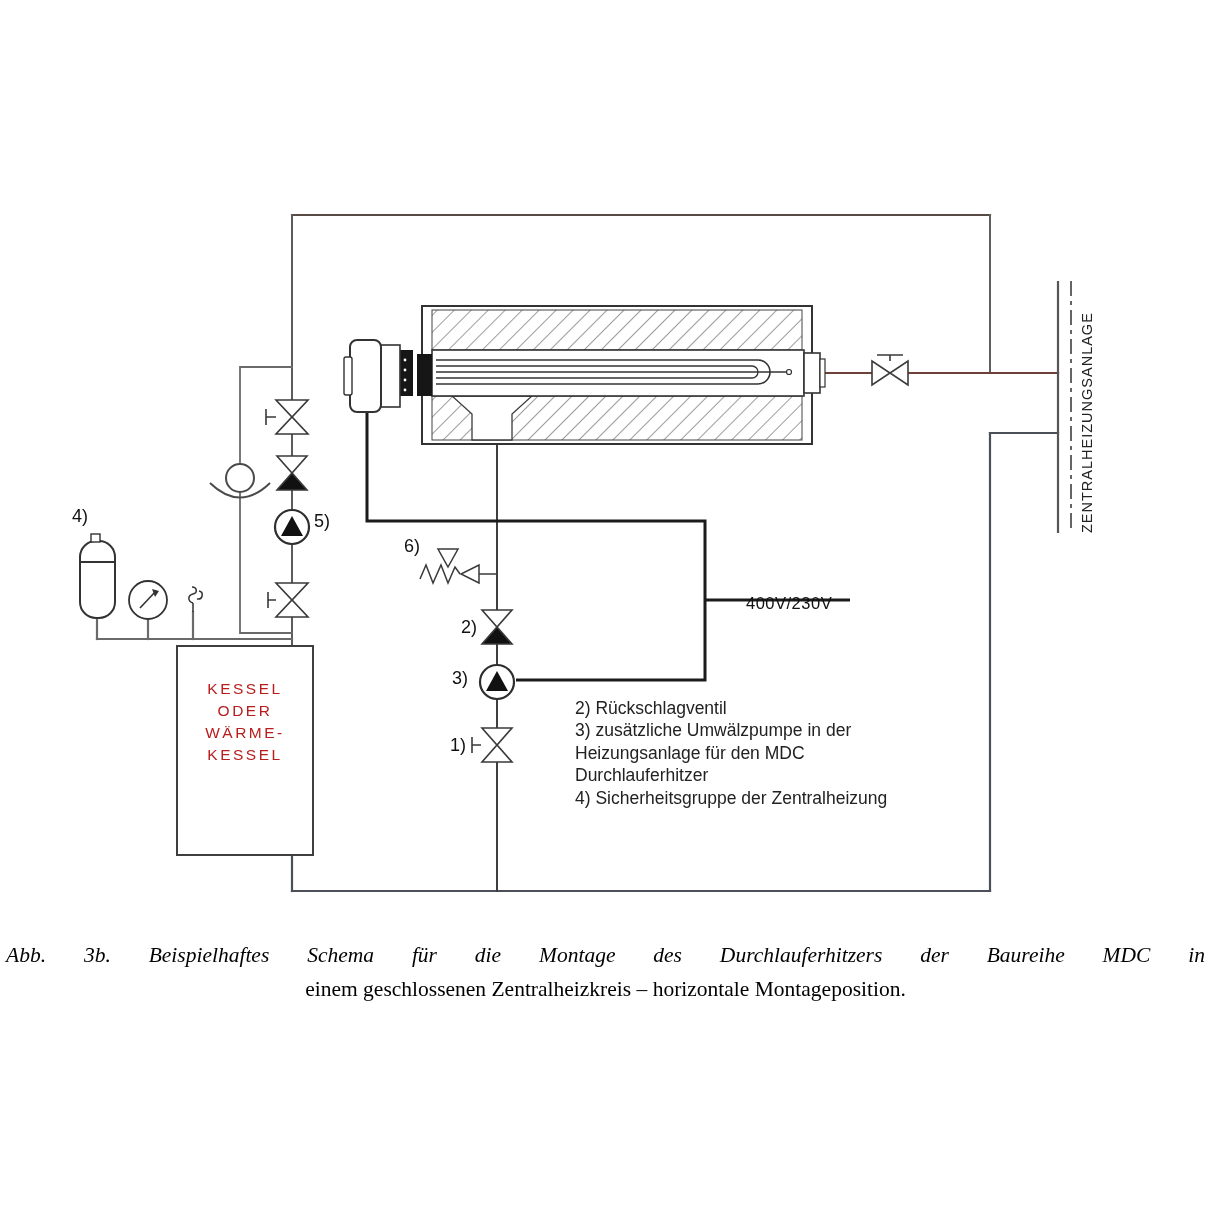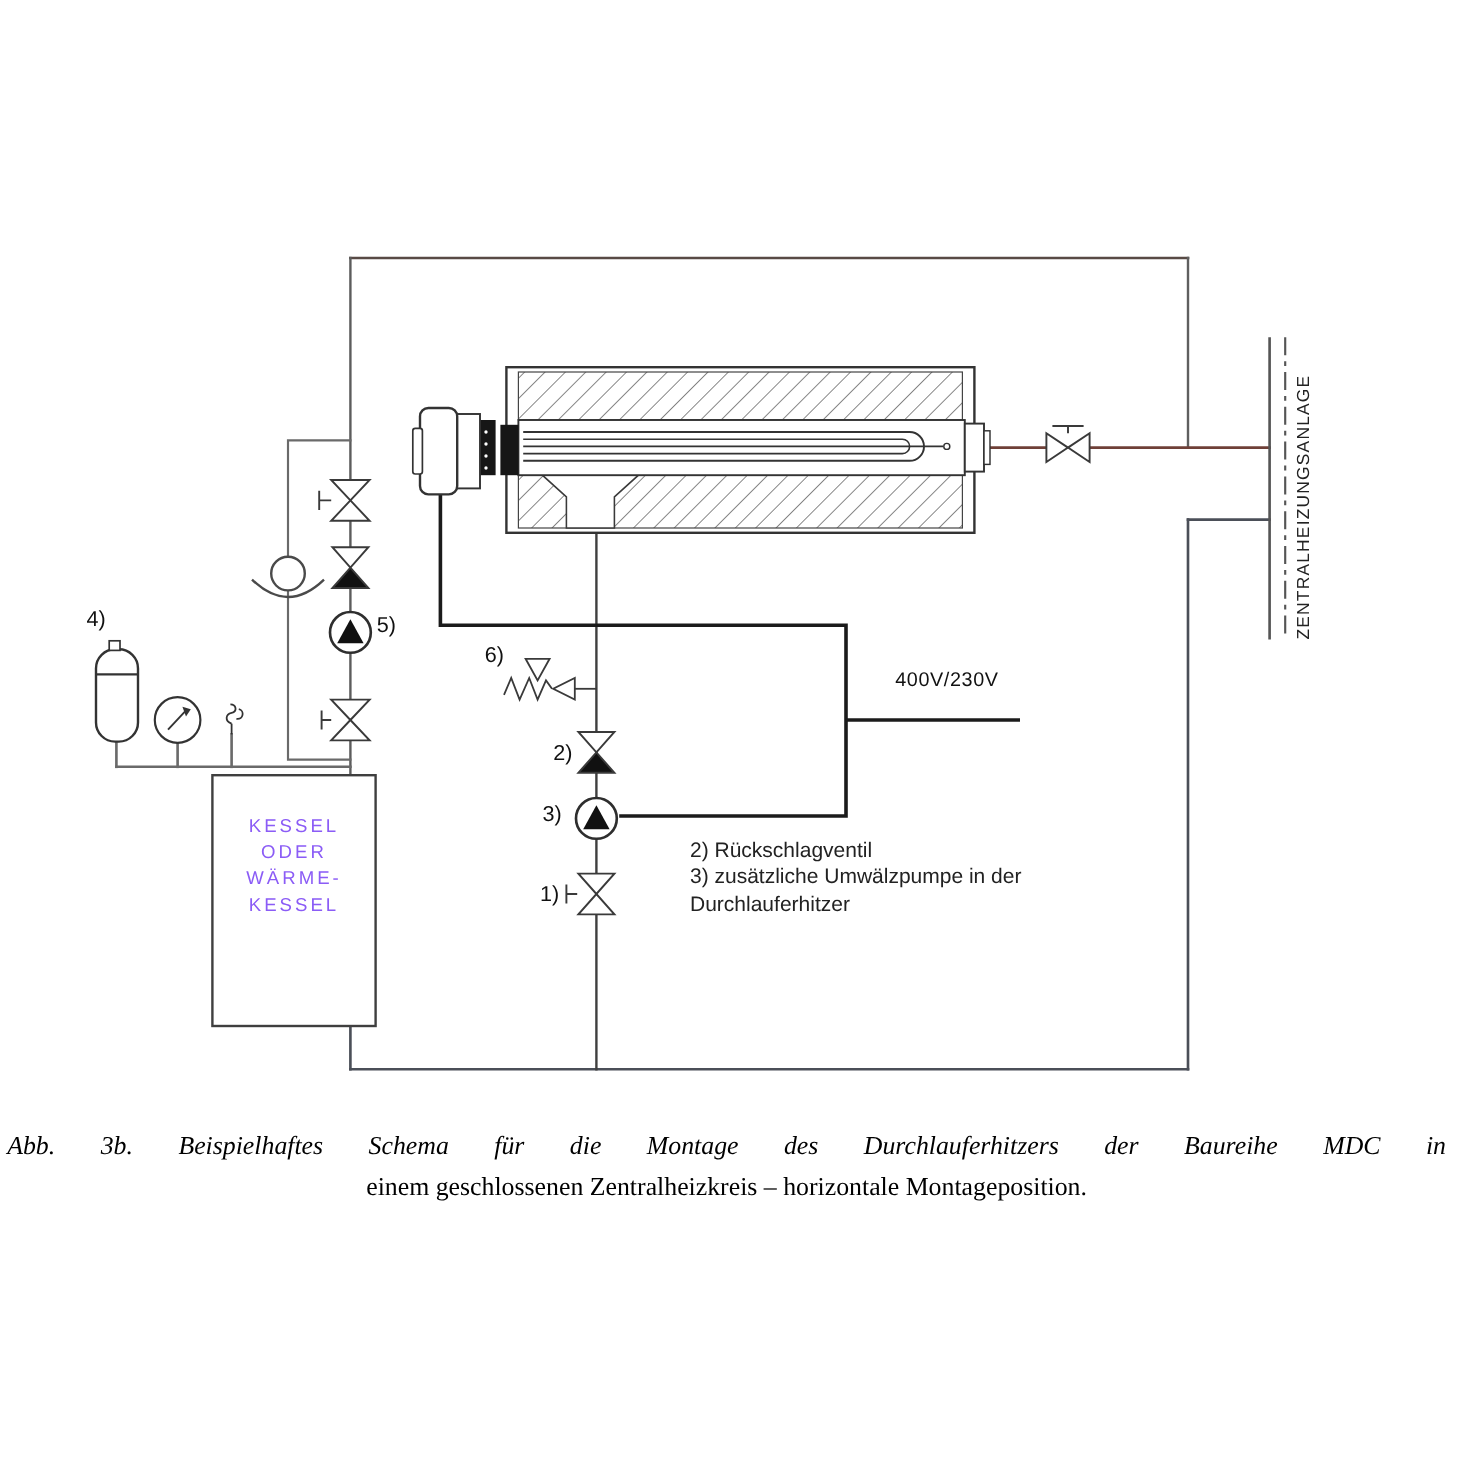--- a/index.html
+++ b/index.html
@@ -6,21 +6,21 @@
   .page {
     position:relative; width:1214px; height:1214px; background:#ffffff;
     font-family:"Liberation Sans", sans-serif; overflow:hidden;
   }
   .diagram-svg { position:absolute; left:0; top:0; width:1214px; height:1214px; }
   .abs { position:absolute; color:#1c1c1c; }
   .marker { font-size:18px; color:#111; }
   .voltage { font-size:16.5px; letter-spacing:.5px; color:#111; }
   .kessel-text {
     left:177px; top:678px; width:136px; text-align:center;
-    font-size:15.5px; line-height:22px; letter-spacing:2.5px; color:#8b5cf6;
+    font-size:15.5px; line-height:22px; letter-spacing:2.5px; color:#b91c1c;
   }
   .legend { left:575px; top:697px; width:370px; font-size:17.5px; line-height:22.4px; color:#222; }
   .vlabel {
     left:1079px; top:281px; height:252px; writing-mode:vertical-rl; transform:rotate(180deg);
     font-size:14.5px; letter-spacing:1px; color:#222; white-space:nowrap;
   }
   .caption {
     left:6px; top:938px; width:1199px; color:#000;
     font-family:"Liberation Serif", serif; font-size:21.5px; line-height:34px;
   }
@@ -188,33 +188,35 @@
     </g>
   </svg>
 
   <div class="abs marker" style="left:72px; top:506px;">4)</div>
   <div class="abs marker" style="left:314px; top:511px;">5)</div>
   <div class="abs marker" style="left:404px; top:536px;">6)</div>
   <div class="abs marker" style="left:461px; top:617px;">2)</div>
   <div class="abs marker" style="left:452px; top:668px;">3)</div>
   <div class="abs marker" style="left:450px; top:735px;">1)</div>
 
-  <div class="abs voltage" style="left:746px; top:558px;">400V/230V</div>
+  <div class="abs voltage" style="left:746px; top:594px;">400V/230V</div>
 
   <div class="abs kessel-text">
     <div>KESSEL</div>
     <div>ODER</div>
     <div>WÄRME-</div>
     <div>KESSEL</div>
   </div>
 
   <div class="abs legend">
     <div>2) Rückschlagventil</div>
     <div>3) zusätzliche Umwälzpumpe in der</div>
+    <div>Heizungsanlage für den MDC</div>
     <div>Durchlauferhitzer</div>
+    <div>4) Sicherheitsgruppe der Zentralheizung</div>
   </div>
 
   <div class="abs vlabel">ZENTRALHEIZUNGSANLAGE</div>
 
   <div class="abs caption">
     <div class="l1">Abb. 3b. Beispielhaftes Schema für die Montage des Durchlauferhitzers der Baureihe MDC in</div>
     <div class="l2">einem geschlossenen Zentralheizkreis – horizontale Montageposition.</div>
   </div>
 
 </div>

